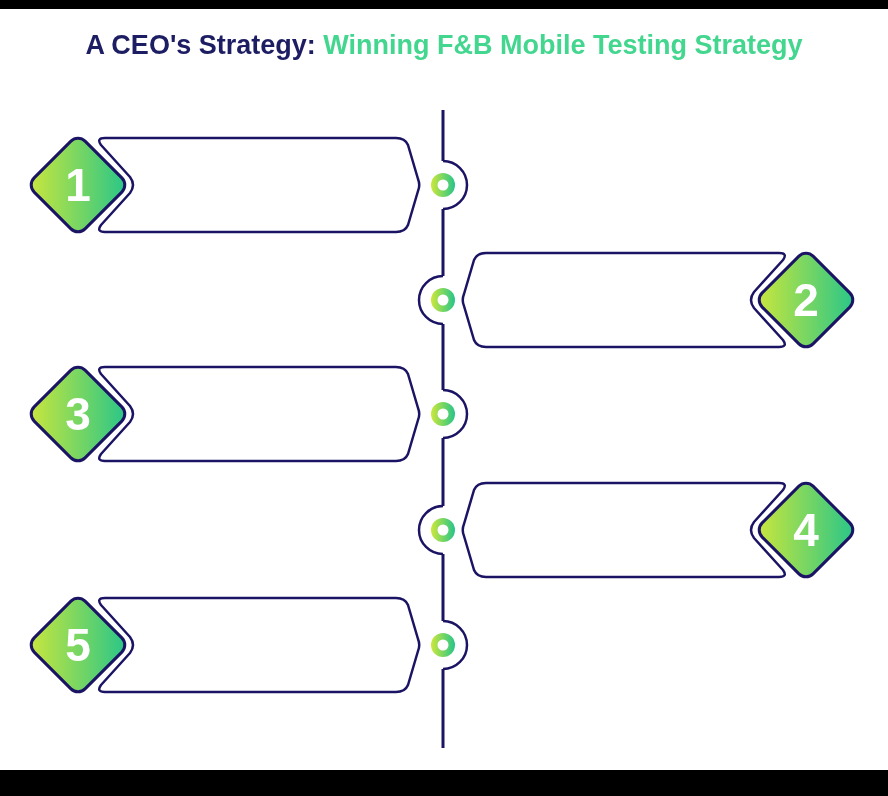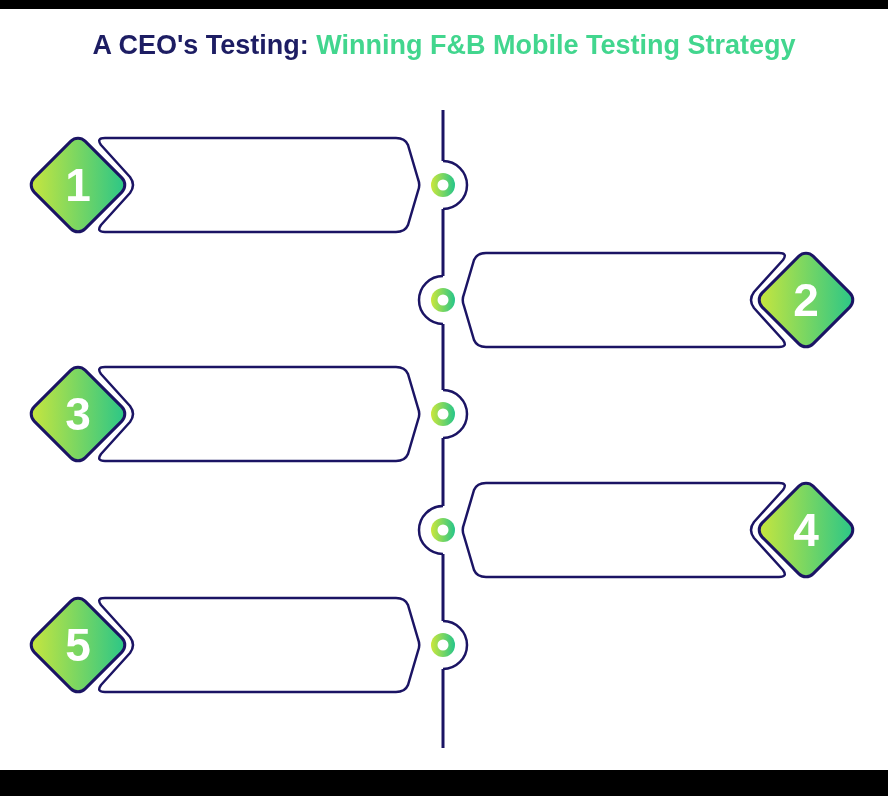--- a/index.html
+++ b/index.html
@@ -70,21 +70,21 @@
 </style>
 </head>
 <body>
 
 <div id="canvas">
 
   <div id="top-bar" class="bar"></div>
   <div id="bottom-bar" class="bar"></div>
 
   <div id="title">
-    <span class="prefix">A CEO's Testing: </span><span class="highlight">Winning F&amp;B Mobile Testing Strategy</span>
+    <span class="prefix">A CEO's Strategy: </span><span class="highlight">Winning F&amp;B Mobile Testing Strategy</span>
   </div>
 
   <svg id="diagram-svg" width="888" height="796" viewBox="0 0 888 796">
     <defs>
       <linearGradient id="gradDiamond" x1="0" y1="1" x2="1" y2="0">
         <stop offset="0" stop-color="#cde73b"></stop>
         <stop offset="1" stop-color="#25c58a"></stop>
       </linearGradient>
       <linearGradient id="gradNode" x1="0" y1="0" x2="1" y2="0">
         <stop offset="0" stop-color="#cde73b"></stop>

